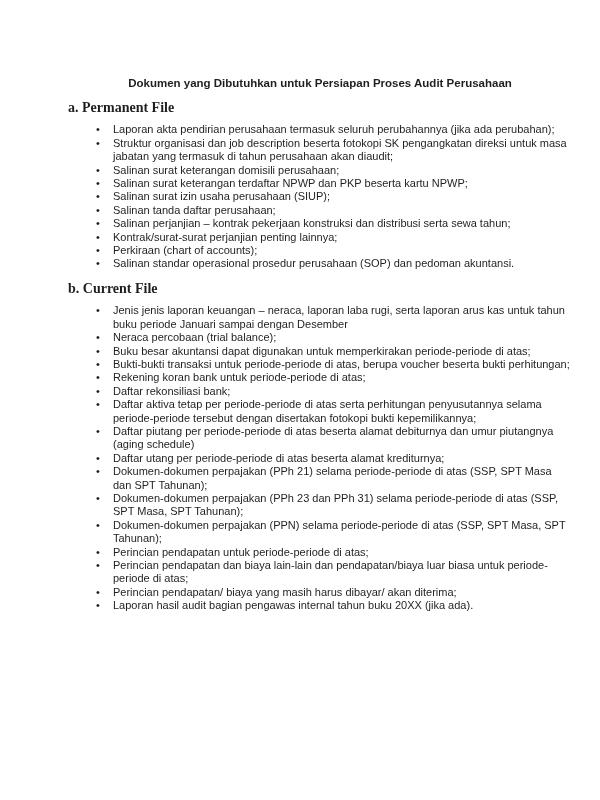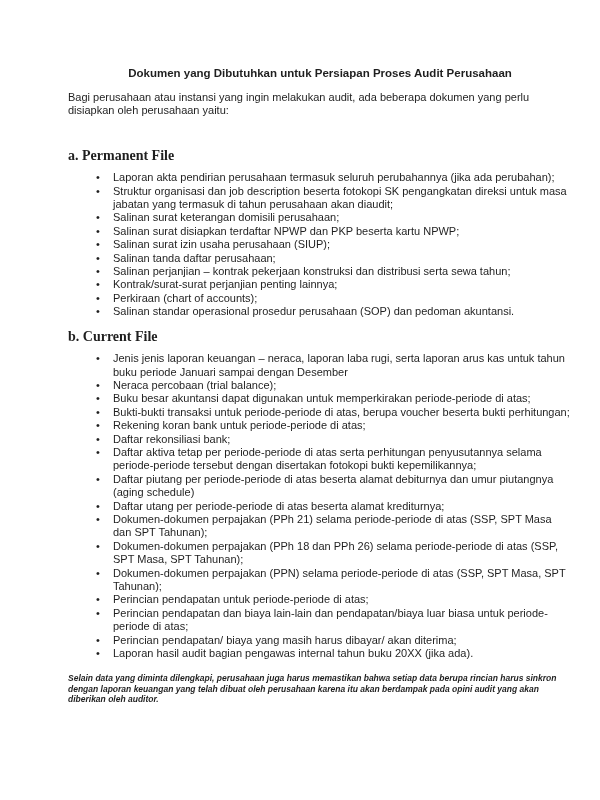--- a/index.html
+++ b/index.html
@@ -4,21 +4,21 @@
 <style>
   html, body {
     margin: 0;
     padding: 0;
     background: #ffffff;
   }
   .page {
     position: relative;
     width: 600px;
     height: 707px;
-    margin: 8px auto;
+    margin: 18px auto;
     background: #ffffff;
     box-sizing: border-box;
     padding: 58px 28px 40px 68px;
     font-family: "Liberation Sans", "DejaVu Sans", sans-serif;
     color: #1f1f1f;
     overflow: hidden;
   }
   .doc-title {
     font-size: 11.5px;
     font-weight: bold;
@@ -70,40 +70,39 @@
     line-height: 10.4px;
   }
 </style>
 </head>
 <body>
 
 <div class="page">
 
   <h1 class="doc-title">Dokumen yang Dibutuhkan untuk Persiapan Proses Audit Perusahaan</h1>
 
-  <p class="intro">Bagi perusahaan atau instansi yang ingin melakukan audit, ada beberapa dokumen yang perlu disiapkan oleh perusahaan yaitu:</p>
 
   <h2 class="section-heading">a. Permanent File</h2>
 
   <ul class="bullet-list">
       <li class="bullet-item">
         <span class="bullet">•</span>
         <span class="item-text">Laporan akta pendirian perusahaan termasuk seluruh perubahannya (jika ada perubahan);</span>
       </li>
       <li class="bullet-item">
         <span class="bullet">•</span>
         <span class="item-text">Struktur organisasi dan job description beserta fotokopi SK pengangkatan direksi untuk masa jabatan yang termasuk di tahun perusahaan akan diaudit;</span>
       </li>
       <li class="bullet-item">
         <span class="bullet">•</span>
         <span class="item-text">Salinan surat keterangan domisili perusahaan;</span>
       </li>
       <li class="bullet-item">
         <span class="bullet">•</span>
-        <span class="item-text">Salinan surat disiapkan terdaftar NPWP dan PKP beserta kartu NPWP;</span>
+        <span class="item-text">Salinan surat keterangan terdaftar NPWP dan PKP beserta kartu NPWP;</span>
       </li>
       <li class="bullet-item">
         <span class="bullet">•</span>
         <span class="item-text">Salinan surat izin usaha perusahaan (SIUP);</span>
       </li>
       <li class="bullet-item">
         <span class="bullet">•</span>
         <span class="item-text">Salinan tanda daftar perusahaan;</span>
       </li>
       <li class="bullet-item">
@@ -162,21 +161,21 @@
       <li class="bullet-item">
         <span class="bullet">•</span>
         <span class="item-text">Daftar utang per periode-periode di atas beserta alamat krediturnya;</span>
       </li>
       <li class="bullet-item">
         <span class="bullet">•</span>
         <span class="item-text">Dokumen-dokumen perpajakan (PPh 21) selama periode-periode di atas (SSP, SPT Masa dan SPT Tahunan);</span>
       </li>
       <li class="bullet-item">
         <span class="bullet">•</span>
-        <span class="item-text">Dokumen-dokumen perpajakan (PPh 18 dan PPh 26) selama periode-periode di atas (SSP, SPT Masa, SPT Tahunan);</span>
+        <span class="item-text">Dokumen-dokumen perpajakan (PPh 23 dan PPh 31) selama periode-periode di atas (SSP, SPT Masa, SPT Tahunan);</span>
       </li>
       <li class="bullet-item">
         <span class="bullet">•</span>
         <span class="item-text">Dokumen-dokumen perpajakan (PPN) selama periode-periode di atas (SSP, SPT Masa, SPT Tahunan);</span>
       </li>
       <li class="bullet-item">
         <span class="bullet">•</span>
         <span class="item-text">Perincian pendapatan untuk periode-periode di atas;</span>
       </li>
       <li class="bullet-item">
@@ -186,15 +185,14 @@
       <li class="bullet-item">
         <span class="bullet">•</span>
         <span class="item-text">Perincian pendapatan/ biaya yang masih harus dibayar/ akan diterima;</span>
       </li>
       <li class="bullet-item">
         <span class="bullet">•</span>
         <span class="item-text">Laporan hasil audit bagian pengawas internal tahun buku 20XX (jika ada).</span>
       </li>
     </ul>
 
-  <p class="footnote">Selain data yang diminta dilengkapi, perusahaan juga harus memastikan bahwa setiap data berupa rincian harus sinkron dengan laporan keuangan yang telah dibuat oleh perusahaan karena itu akan berdampak pada opini audit yang akan diberikan oleh auditor.</p>
 
 </div>
 
 </body></html>

